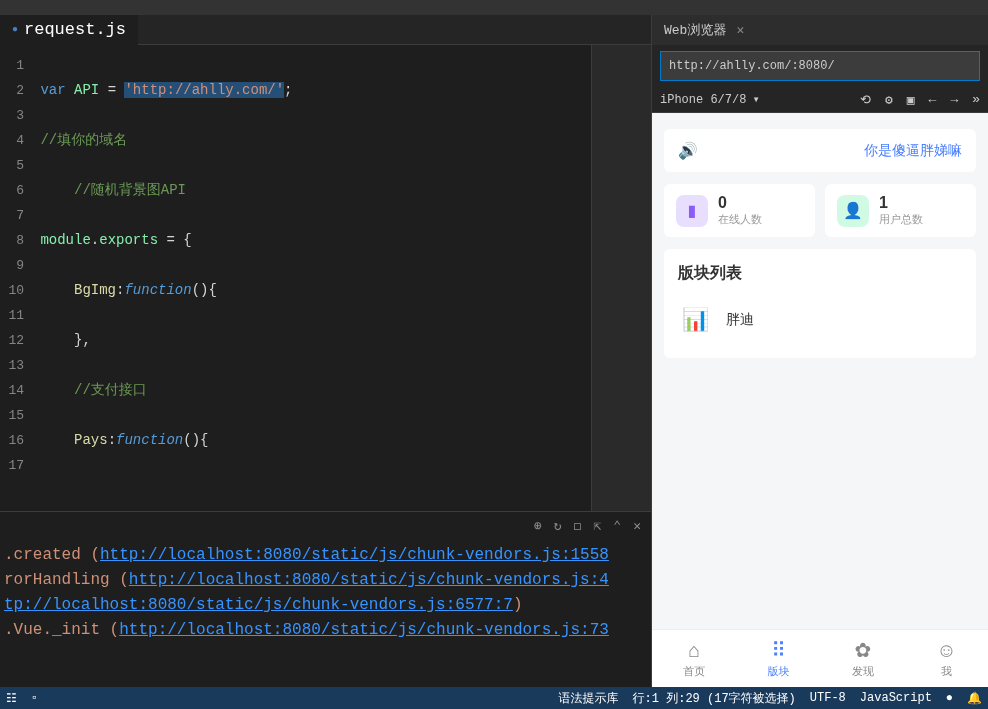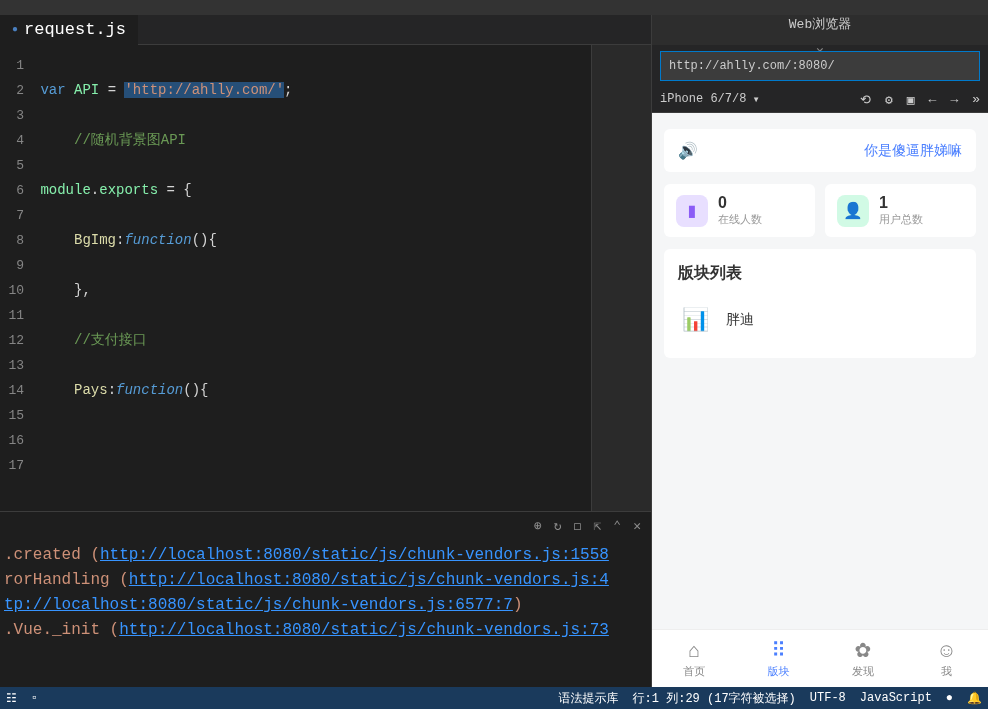--- a/index.html
+++ b/index.html
@@ -20,25 +20,25 @@
 .fn { color: #dcdcaa; text-align: center; }
 .prop { color: #86efac; }
 .op { color: #d4d4d4; }
 .fnkw { color: #569cd6; font-style: italic; }
 .url-sel { background: #264f78; }
 .console-toolbar { height: 28px; background: #1e1e1e; display: flex; justify-content: flex-end; align-items: center; gap: 12px; padding: 0 10px; color: #8c8c8c; font-size: 13px; border-top: 1px solid #3c3c3c; }
 .console-toolbar span { cursor: pointer; }
 .console { height: 148px; background: #1e1e1e; font-size: 16px; line-height: 25px; padding: 4px 0 4px 4px; color: #ce9178; overflow: hidden; }
 .console .link { color: #3794ff; text-decoration: underline; cursor: pointer; }
 .browser-panel { width: 337px; background: #252526; display: flex; flex-direction: column; border-left: 1px solid #3c3c3c; }
-.browser-tab { height: 30px; background: #2d2d2d; display: flex; align-items: center; padding: 0 12px; font-size: 13px; color: #ccc; gap: 10px; flex-direction: column; }
+.browser-tab { height: 30px; background: #2d2d2d; display: flex; align-items: center; padding: 0 12px; font-size: 13px; color: #ccc; gap: 10px; }
 .browser-tab .close { cursor: pointer; color: #888; }
 .browser-url { height: 30px; margin: 6px 8px; background: #3c3c3c; border: 1px solid #007acc; color: #ccc; padding: 0 8px; font-size: 12px; display: flex; align-items: center; }
 .browser-toolbar { height: 26px; display: flex; align-items: center; padding: 0 8px; gap: 14px; color: #ccc; font-size: 12px; border-bottom: 1px solid #3c3c3c; }
-.device-sel { flex: 1; display: flex; align-items: flex-start; gap: 6px; cursor: pointer; }
+.device-sel { flex: 1; display: flex; align-items: center; gap: 6px; cursor: pointer; }
 .browser-toolbar .ico { cursor: pointer; color: #ccc; font-size: 13px; }
 .preview { flex: 1; background: #f5f6f7; position: relative; font-family: -apple-system, 'Microsoft YaHei', sans-serif; }
 .p-top { background: #fff; margin: 16px 12px 12px; border-radius: 6px; padding: 12px 14px; display: flex; align-items: center; justify-content: space-between; }
 .p-sound { color: #4a7fff; font-size: 16px; }
 .p-msg { color: #4a7fff; font-size: 14px; font-weight: 500; }
 .p-stats { display: flex; gap: 10px; margin: 0 12px 12px; }
 .p-stat { flex: 1; background: #fff; border-radius: 6px; padding: 10px 12px; display: flex; align-items: center; gap: 10px; }
 .p-stat-ico { width: 32px; height: 32px; border-radius: 8px; display: flex; align-items: center; justify-content: center; font-size: 16px; }
 .p-stat-ico.purple { background: #e8dfff; color: #8b5cf6; }
 .p-stat-ico.green { background: #d1fae5; color: #10b981; }
@@ -84,20 +84,21 @@
           <div>11</div>
           <div>12</div>
           <div>13</div>
           <div>14</div>
           <div>15</div>
           <div>16</div>
           <div>17</div>
       </div>
       <div class="code">
 <div> <span class="kw">var</span> <span class="prop">API</span> <span class="op">=</span> <span class="str url-sel">'http://ahlly.com/'</span><span>;</span></div>
+<div> <span class="cmt">//填你的域名</span></div>
 <div>     <span class="cmt">//随机背景图API</span></div>
 <div> <span class="prop">module</span><span>.</span><span class="prop">exports</span><span> = {</span></div>
 <div>     <span class="fn">BgImg</span><span>:</span><span class="fnkw">function</span><span>(){</span></div>
 <div>     <span>},</span></div>
 <div>     <span class="cmt">//支付接口</span></div>
 <div>     <span class="fn">Pays</span><span>:</span><span class="fnkw">function</span><span>(){</span></div>
 
 
 
 

